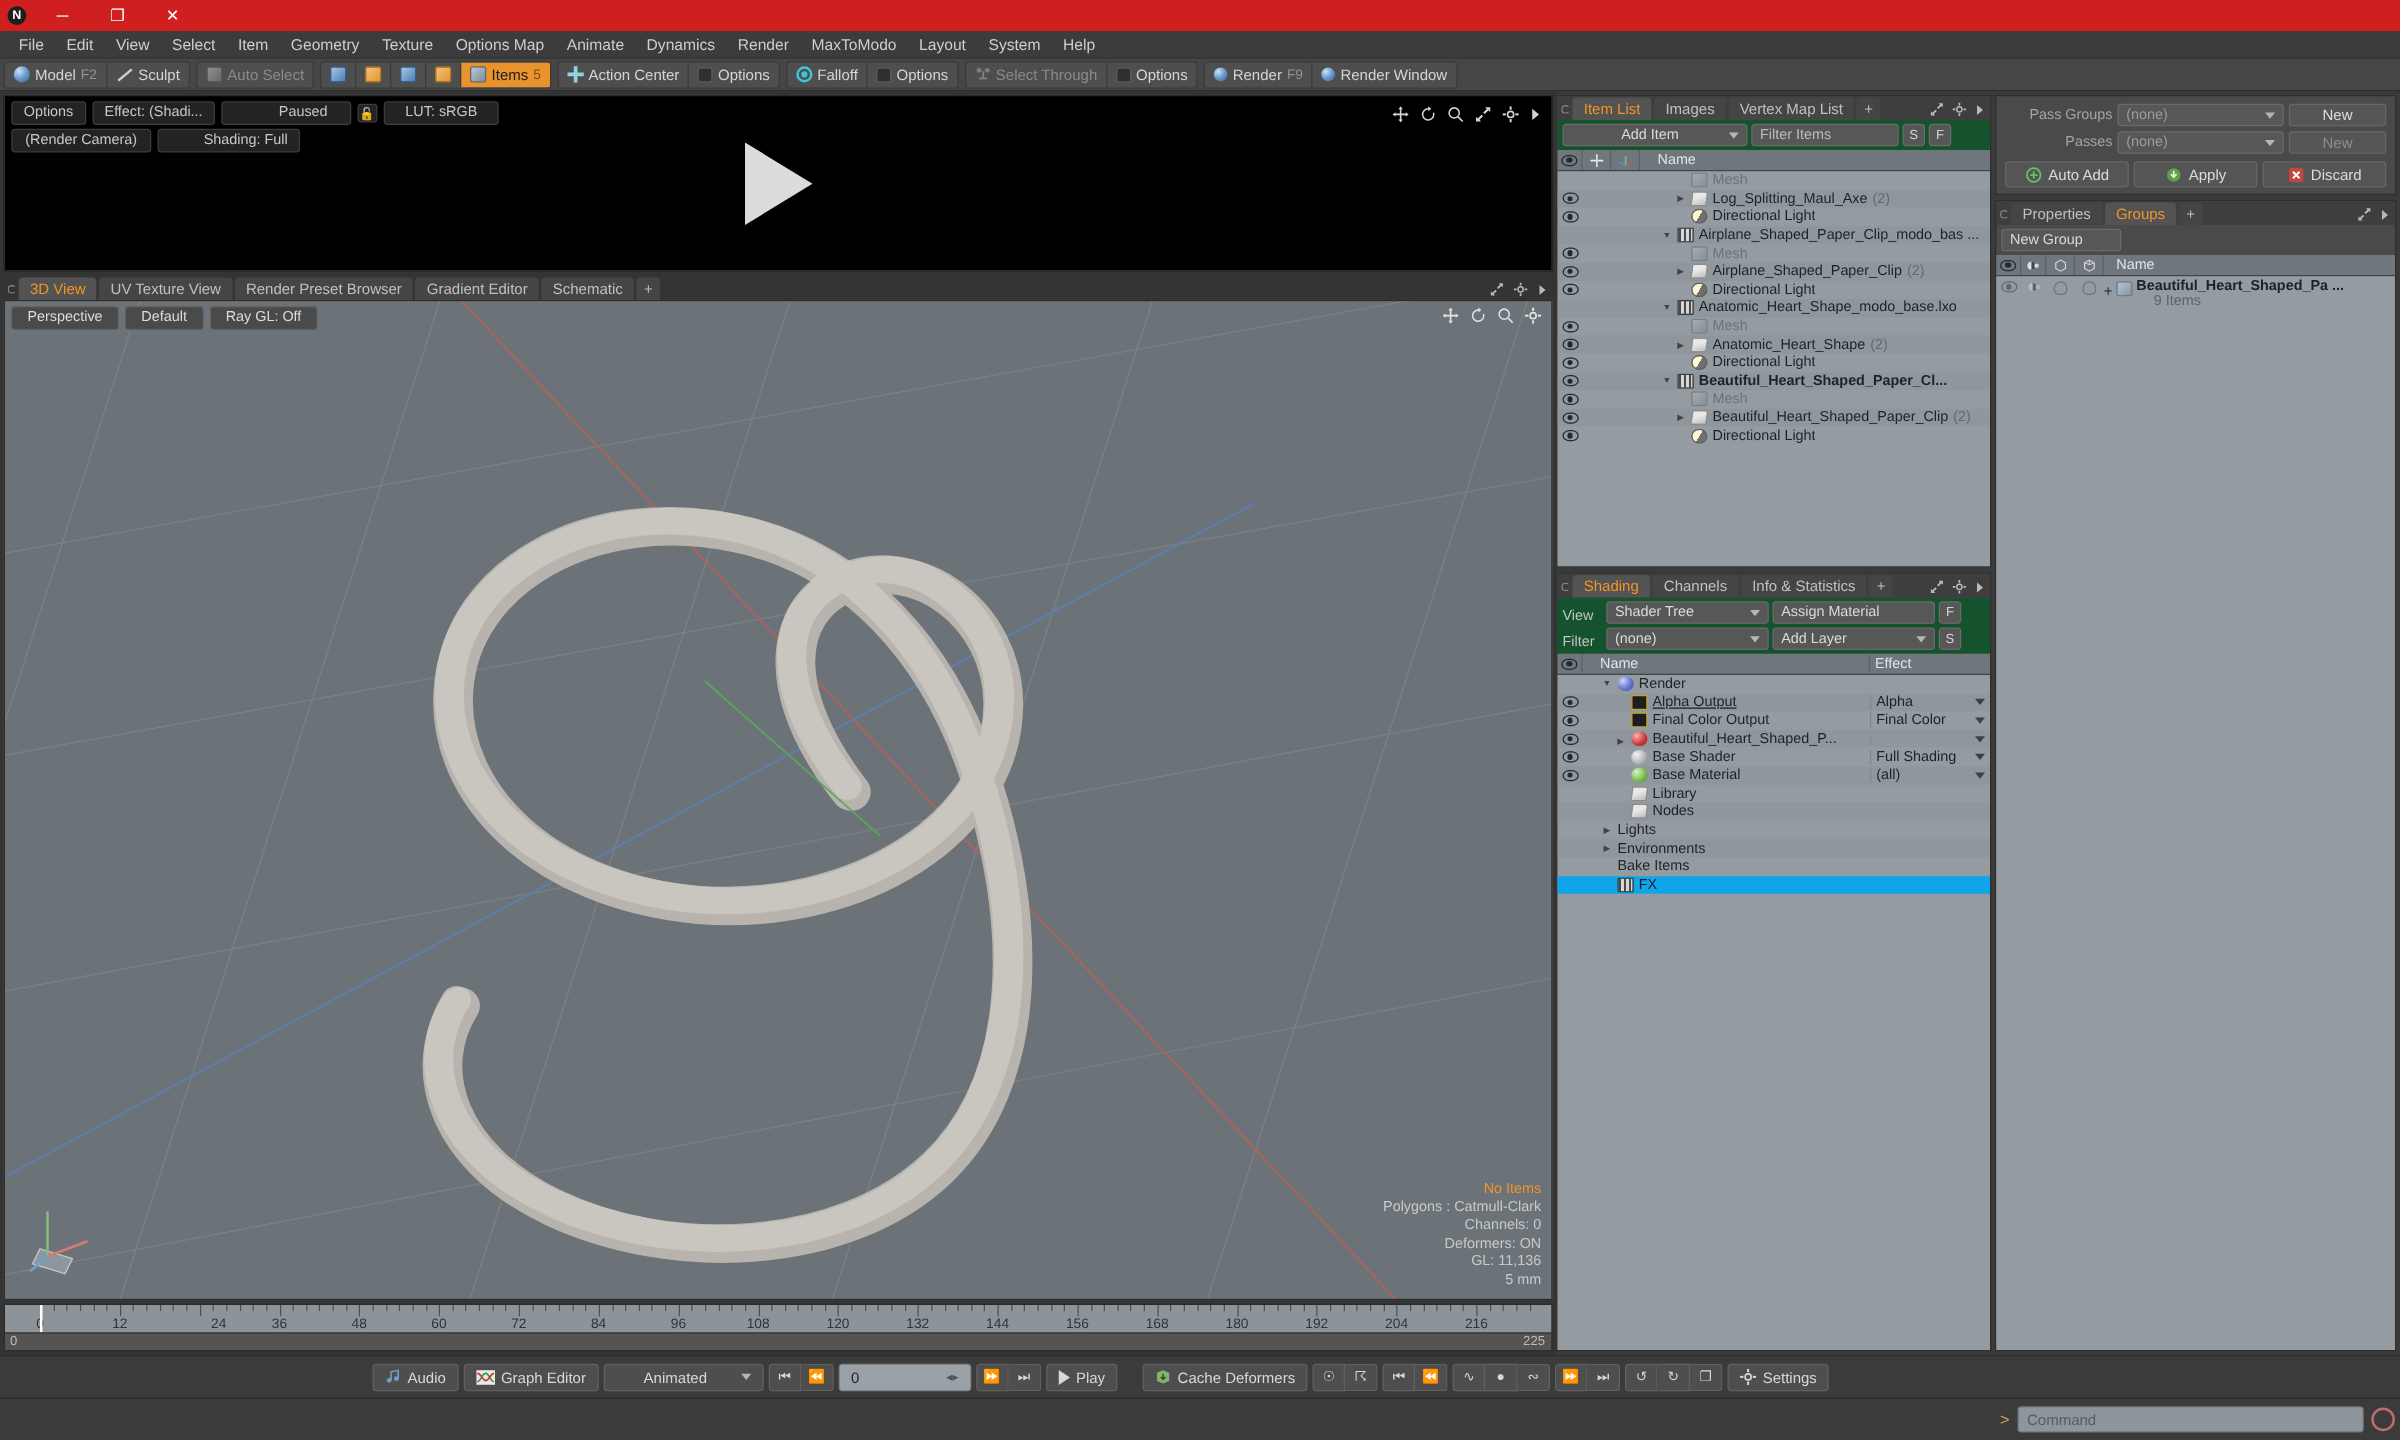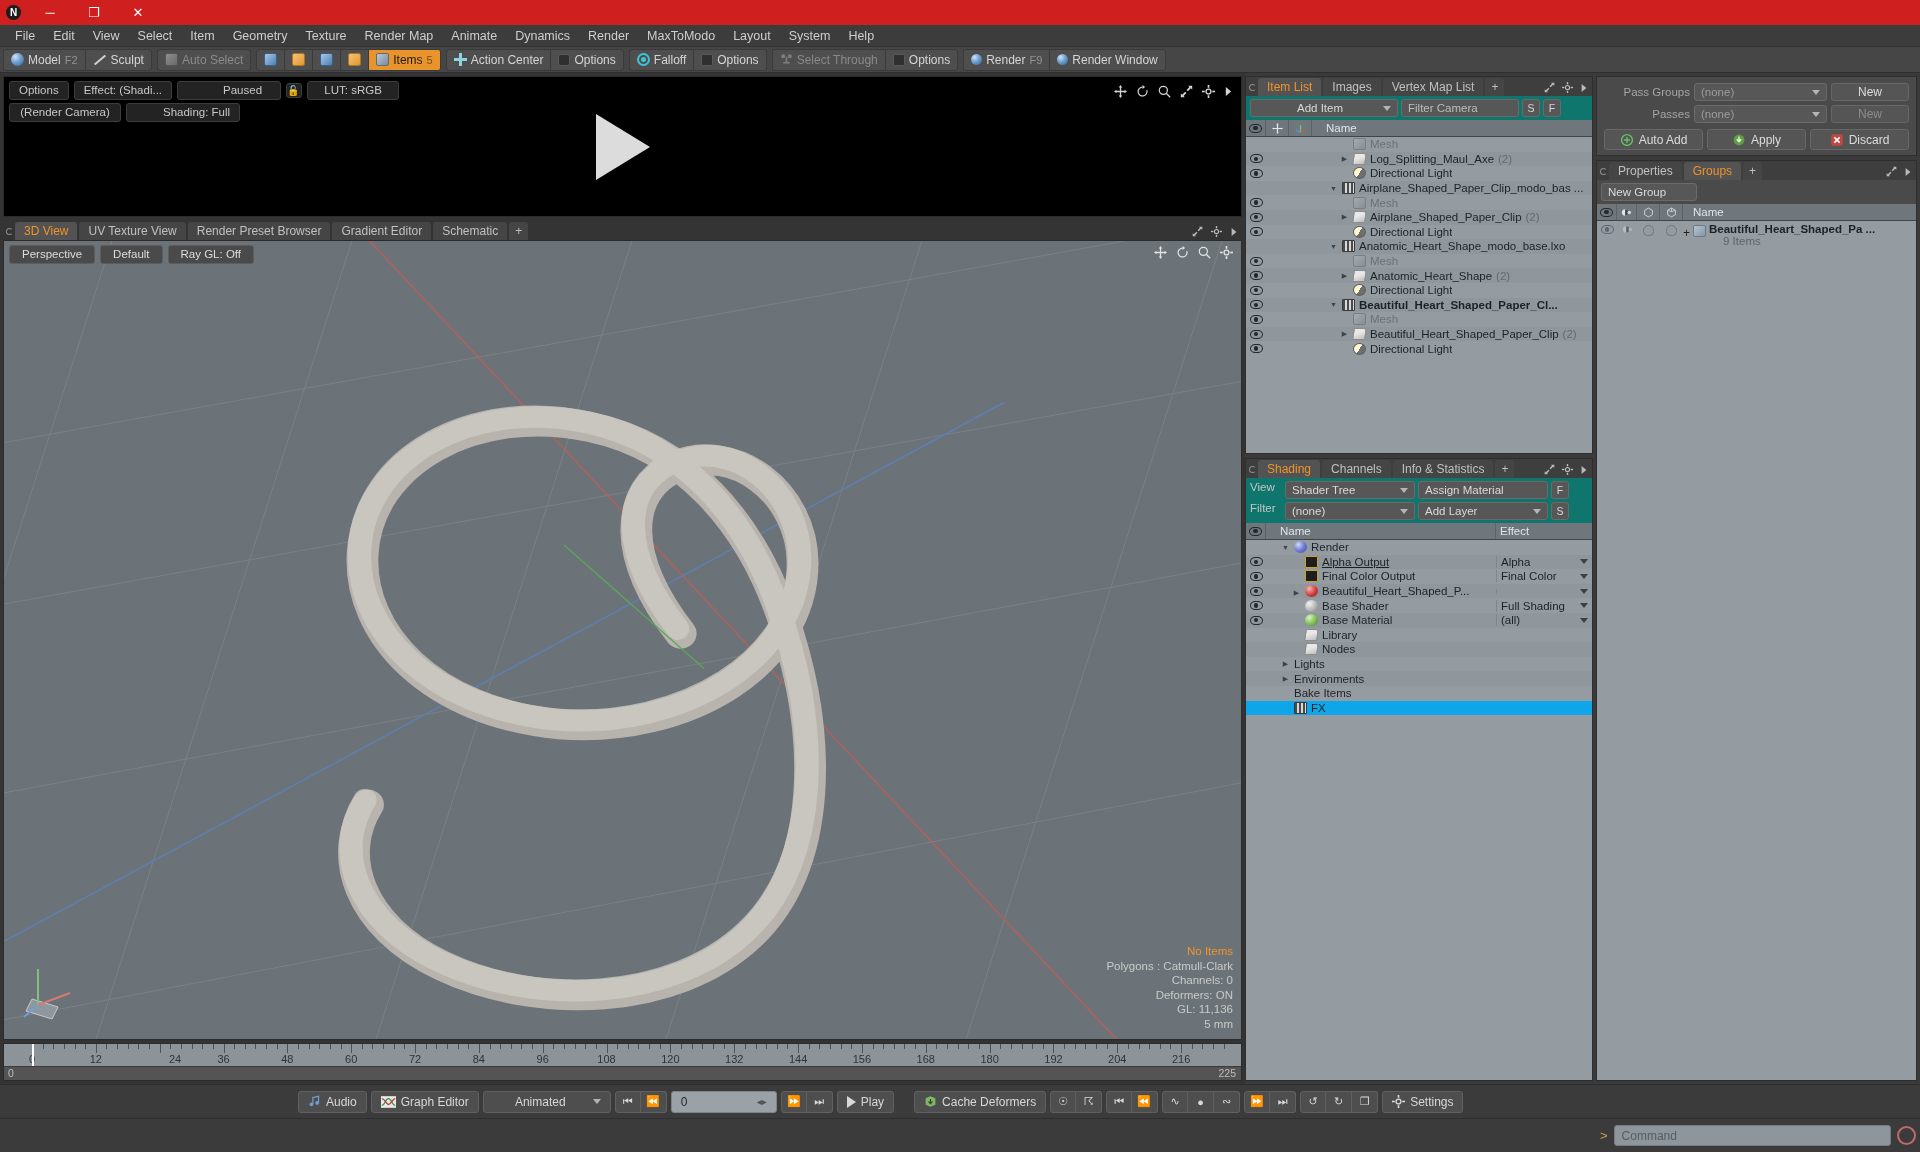--- a/index.html
+++ b/index.html
@@ -88,21 +88,21 @@
   
   #rightcol{flex:1;display:flex;}
   .dock{display:flex;flex-direction:column;}
   #dockA{width:350px;padding:3px 2px 3px 0;}
   #dockB{flex:1;padding:3px 3px 3px 1px;}
   .panel{background:#4a4a4a;border:1px solid #2e2e2e;display:flex;flex-direction:column;min-height:0;}
   .ptabs{height:19px;display:flex;align-items:flex-end;gap:2px;padding-left:12px;background:#3e3e3e;position:relative;flex:none;}
   .ptabs .dot{position:absolute;left:3px;bottom:5px;width:7px;height:7px;border-radius:50%;
      border:1.5px solid #8b8b8b;border-right-color:transparent;}
   .ptabs .tr{position:absolute;right:4px;bottom:3px;display:flex;gap:7px;align-items:center;}
-  .prow2{display:flex;align-items:flex-start;gap:3px;padding:3px 4px;background:#0f766e;flex:none;}
+  .prow2{display:flex;align-items:flex-end;gap:3px;padding:3px 4px;background:#14532d;flex:none;}
   .fld{background:#575757;border:1px solid #6a6a6a;border-radius:3px;height:18px;display:flex;align-items:center;
        padding:0 6px;font-size:11.5px;color:#dadada;}
   .fld.dd{justify-content:space-between;}
   .fld.dd:after{content:"";border-left:4px solid transparent;border-right:4px solid transparent;border-top:5px solid #b5b5b5;}
   .sqbtn{width:18px;height:18px;background:#575757;border:1px solid #6a6a6a;border-radius:3px;
      display:flex;align-items:center;justify-content:center;font-size:10.5px;color:#d5d5d5;flex:none;}
   .lbl2{font-size:11.5px;color:#c4c4c4;width:32px;flex:none;}
   .listhdr{height:17px;background:#6f777d;display:flex;align-items:center;font-size:11.5px;color:#dfe4e7;flex:none;
      border-bottom:1px solid #3f464b;}
   .listhdr .c{border-right:1px solid #5b6268;height:100%;display:flex;align-items:center;justify-content:center;}
@@ -174,21 +174,21 @@
 </div>
 
 <div id="menubar">
   <div class="mi">File</div>
   <div class="mi">Edit</div>
   <div class="mi">View</div>
   <div class="mi">Select</div>
   <div class="mi">Item</div>
   <div class="mi">Geometry</div>
   <div class="mi">Texture</div>
-  <div class="mi">Render Map</div>
+  <div class="mi">Options Map</div>
   <div class="mi">Animate</div>
   <div class="mi">Dynamics</div>
   <div class="mi">Render</div>
   <div class="mi">MaxToModo</div>
   <div class="mi">Layout</div>
   <div class="mi">System</div>
   <div class="mi">Help</div>
 </div>
 
 <div id="modebar">
@@ -614,21 +614,21 @@
             <svg width="8" height="10" viewBox="0 0 10 12">
                 <path d="M2 1l6 5-6 5z" fill="#b9b9b9"></path>
               </svg>
           </div>
         </div>
 
         <div class="prow2">
           <div class="fld dd" style="width:148px">
             <span style="flex:1;text-align:center">Add Item</span>
           </div>
-          <div class="fld" style="width:118px;color:#bdbdbd">Filter Camera</div>
+          <div class="fld" style="width:118px;color:#bdbdbd">Filter Items</div>
           <div class="sqbtn">S</div>
           <div class="sqbtn">F</div>
         </div>
 
         <div class="listhdr">
           <div class="c" style="width:20px">
             <span class="eyeg on"></span>
           </div>
           <div class="c" style="width:23px">
             <svg width="11" height="11" viewBox="0 0 16 16">

